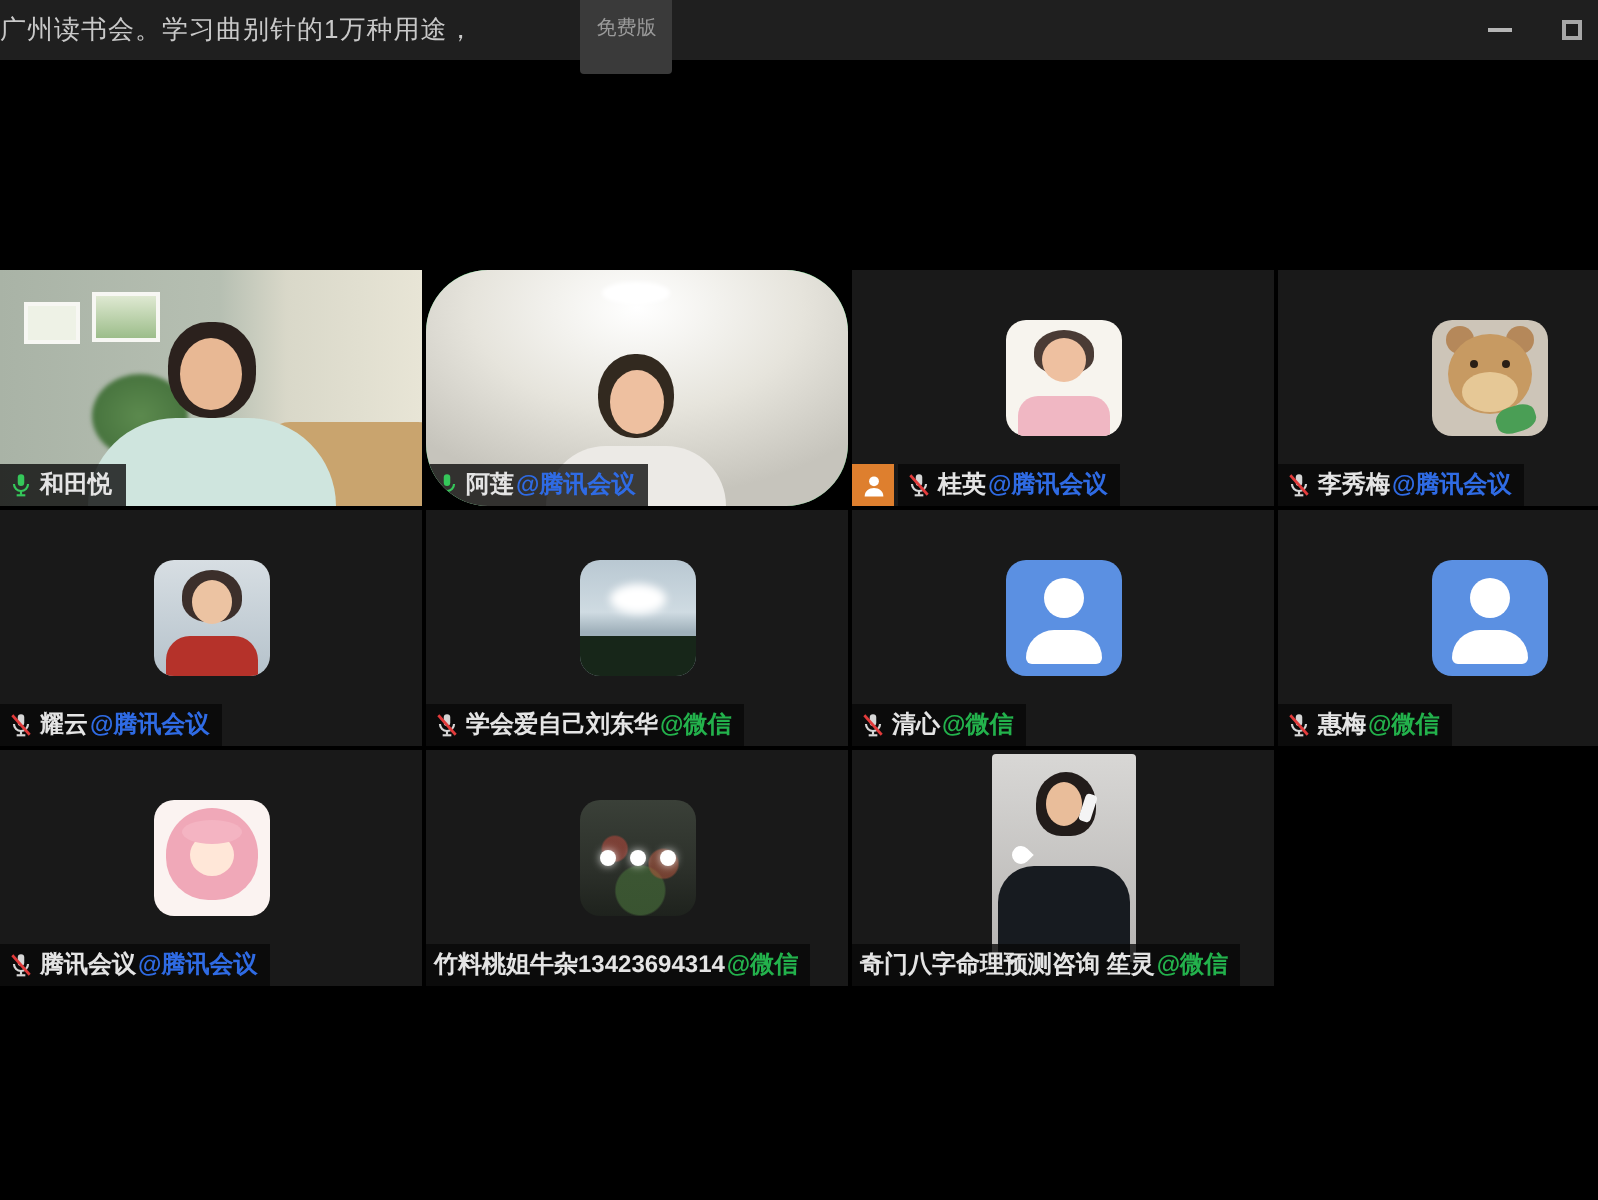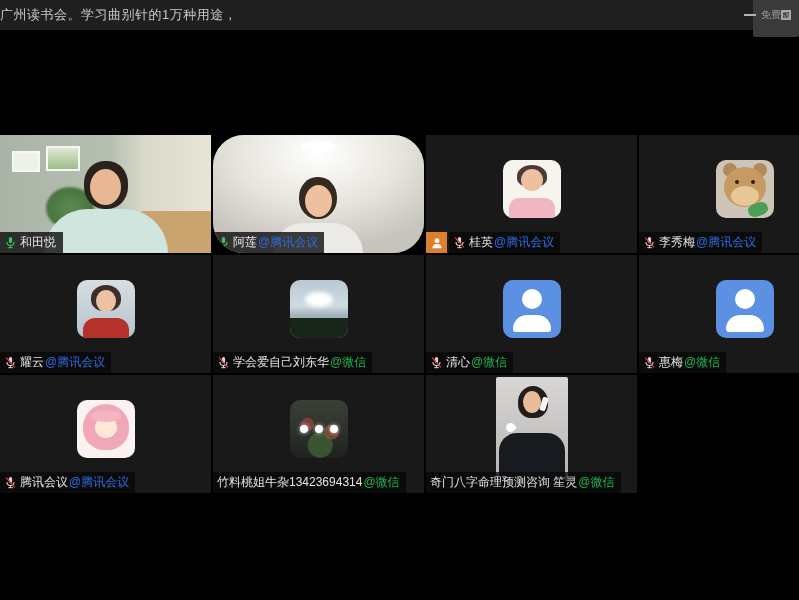--- a/index.html
+++ b/index.html
@@ -1,37 +1,37 @@
 <!DOCTYPE html>
 <html><head>
 <meta charset="utf-8">
 <style>
   html,body{margin:0;padding:0;background:#000;}
   .window{position:relative;width:799px;height:600px;background:#000;overflow:hidden;
           font-family:"Liberation Sans",sans-serif;}
   
   .titlebar{position:absolute;left:0;top:0;width:100%;height:30px;background:#1f1f1f;
-            display:flex;align-items:center;justify-content:space-between;}
+            display:flex;align-items:center;justify-content:flex-start;gap:43px;}
   .title{font-size:13px;color:#c9c9c9;letter-spacing:.5px;}
   .free-badge{margin-left:10px;font-size:10px;color:#9a9a9a;background:#3a3a3a;
               padding:16px 8px;border-radius:2px;line-height:12px;}
   .controls{position:absolute;right:2px;top:0;height:30px;display:flex;align-items:center;gap:14px;}
   .ctl{width:22px;height:22px;display:flex;align-items:center;justify-content:center;cursor:default;}
   .min-glyph{width:12px;height:2px;background:#b5b5b5;}
   .max-glyph{width:10px;height:10px;border:2px solid #a8a8a8;box-sizing:border-box;}
   
   .grid{position:absolute;left:0;top:135px;width:799px;height:358px;overflow:hidden;}
   .gridinner{display:grid;grid-template-columns:repeat(4,211px);grid-template-rows:repeat(3,118px);
              gap:2px;width:850px;}
   .tile{position:relative;background:#191919;overflow:hidden;}
   .tile.active{outline:1px solid #2aa550;outline-offset:-1px;border-radius:31px;}
   
   .labelrow{position:absolute;left:0;bottom:0;display:flex;align-items:flex-end;gap:2px;max-width:300%;}
   .label{display:flex;align-items:center;background:rgba(8,8,8,.78);padding:0 6px 0 4px;height:21px;
-         font-size:12px;color:#e4e4e4;white-space:nowrap;}
+         font-size:12px;color:#e4e4e4;white-space:nowrap;font-weight:bold;}
   .nm{margin-right:0;}
   .plat{margin-left:1px;}
   .mic{display:inline-flex;margin-right:3px;}
   .mic svg{display:block;}
   .mic-on{color:#35c75a;}
   .mic-on .slash{display:none;}
   .mic-muted{color:#d6d6d6;}
   .host-badge{width:21px;height:21px;background:#de7f2e;display:flex;align-items:center;justify-content:center;}
   
   .av{position:absolute;left:50%;top:46%;transform:translate(-50%,-50%);width:58px;height:58px;

